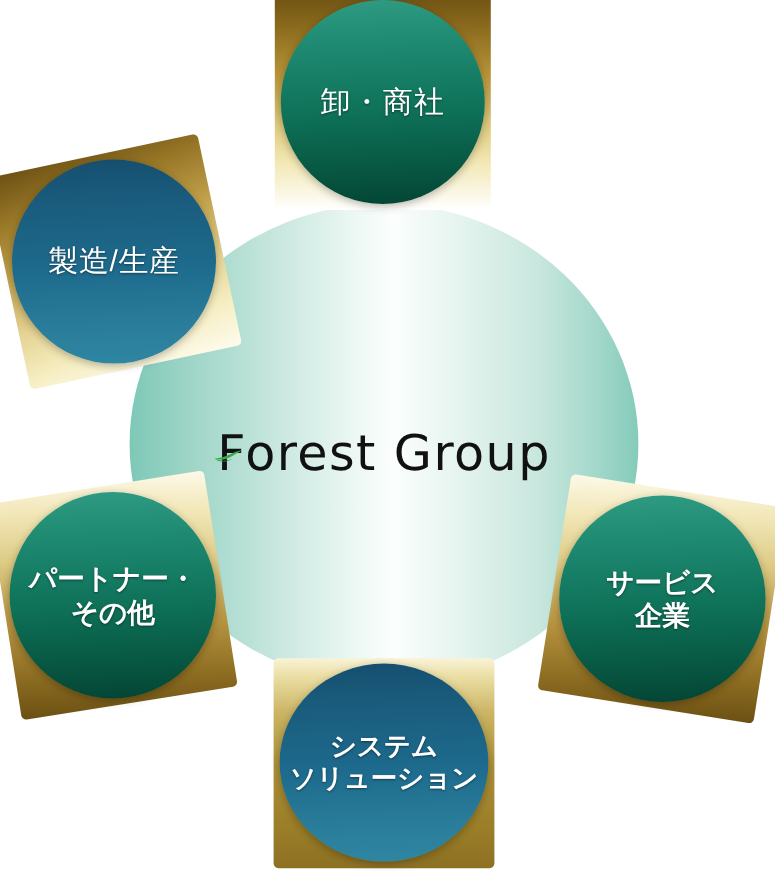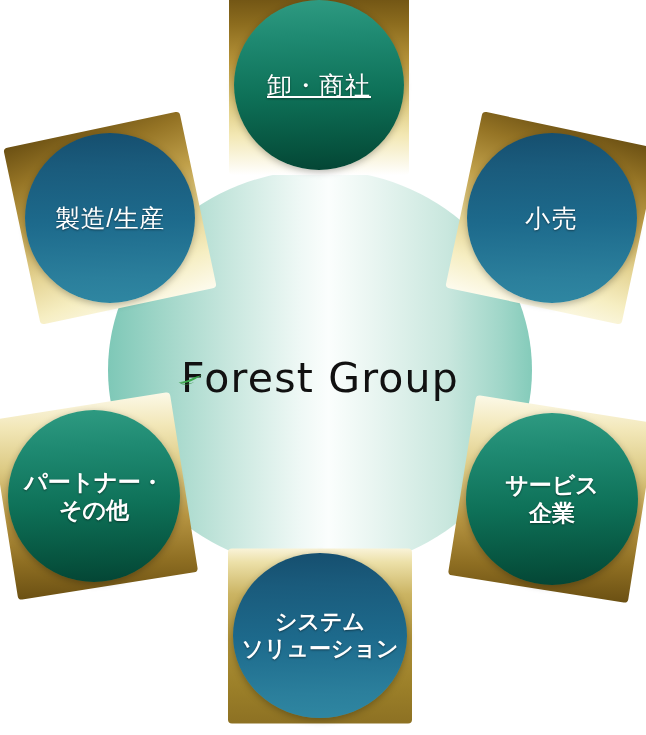--- a/index.html
+++ b/index.html
@@ -168,27 +168,27 @@
   }
   .plate.g-bottom {
     transform: translate(-50%, -50%) rotate(0deg);
     background: linear-gradient(0deg,
         #8d7123 0%, #9c8029 22%, #ad9038 48%,
         #cbb463 74%, #ece0a8 92%, #f9f3d8 100%);
   }
 
   
   #node-wholesale  { left: 229px; top: -5px;  width: 180px; height: 180px; }
-  #node-manufact   { left: 20px;   top: 128px; width: 180px; height: 180px; }
+  #node-manufact   { left: 5px;   top: 128px; width: 180px; height: 180px; }
   #node-retail     { left: 462px; top: 128px; width: 180px; height: 180px; }
   #node-service    { left: 3px;   top: 405px; width: 182px; height: 182px; }
   #node-partner    { left: 461px; top: 408px; width: 182px; height: 182px; }
   #node-system     { left: 228px; top: 548px; width: 184px; height: 175px; }
 
-  #node-wholesale .label { font-size: 25px; font-weight: 500; letter-spacing: 1px; text-decoration: underline; }
+  #node-wholesale .label { font-size: 25px; font-weight: 500; letter-spacing: 1px; }
   #node-manufact  .label { font-size: 25px; font-weight: 500; letter-spacing: 0.5px; }
   #node-retail    .label { font-size: 25px; font-weight: 500; letter-spacing: 2px; }
   #node-service   .label { font-size: 23px; font-weight: 700; letter-spacing: 0px; }
   #node-partner   .label { font-size: 23px; font-weight: 700; letter-spacing: 0px; }
   #node-system    .label { font-size: 22px; font-weight: 700; letter-spacing: 0px; }
 </style>
 </head>
 <body>
 
 <div id="diagram">
@@ -213,26 +213,20 @@
     </div>
   </div>
 
   <div class="node" id="node-manufact">
     <div class="plate g-left"></div>
     <div class="disc blue">
       <div class="label">製造/生産</div>
     </div>
   </div>
 
-  <div class="node" id="node-retail">
-    <div class="plate g-right"></div>
-    <div class="disc blue">
-      <div class="label">小売</div>
-    </div>
-  </div>
 
   <div class="node" id="node-service">
     <div class="plate g-lower-left"></div>
     <div class="disc green">
       <div class="label">パートナー・
 その他</div>
     </div>
   </div>
 
   <div class="node" id="node-partner">

